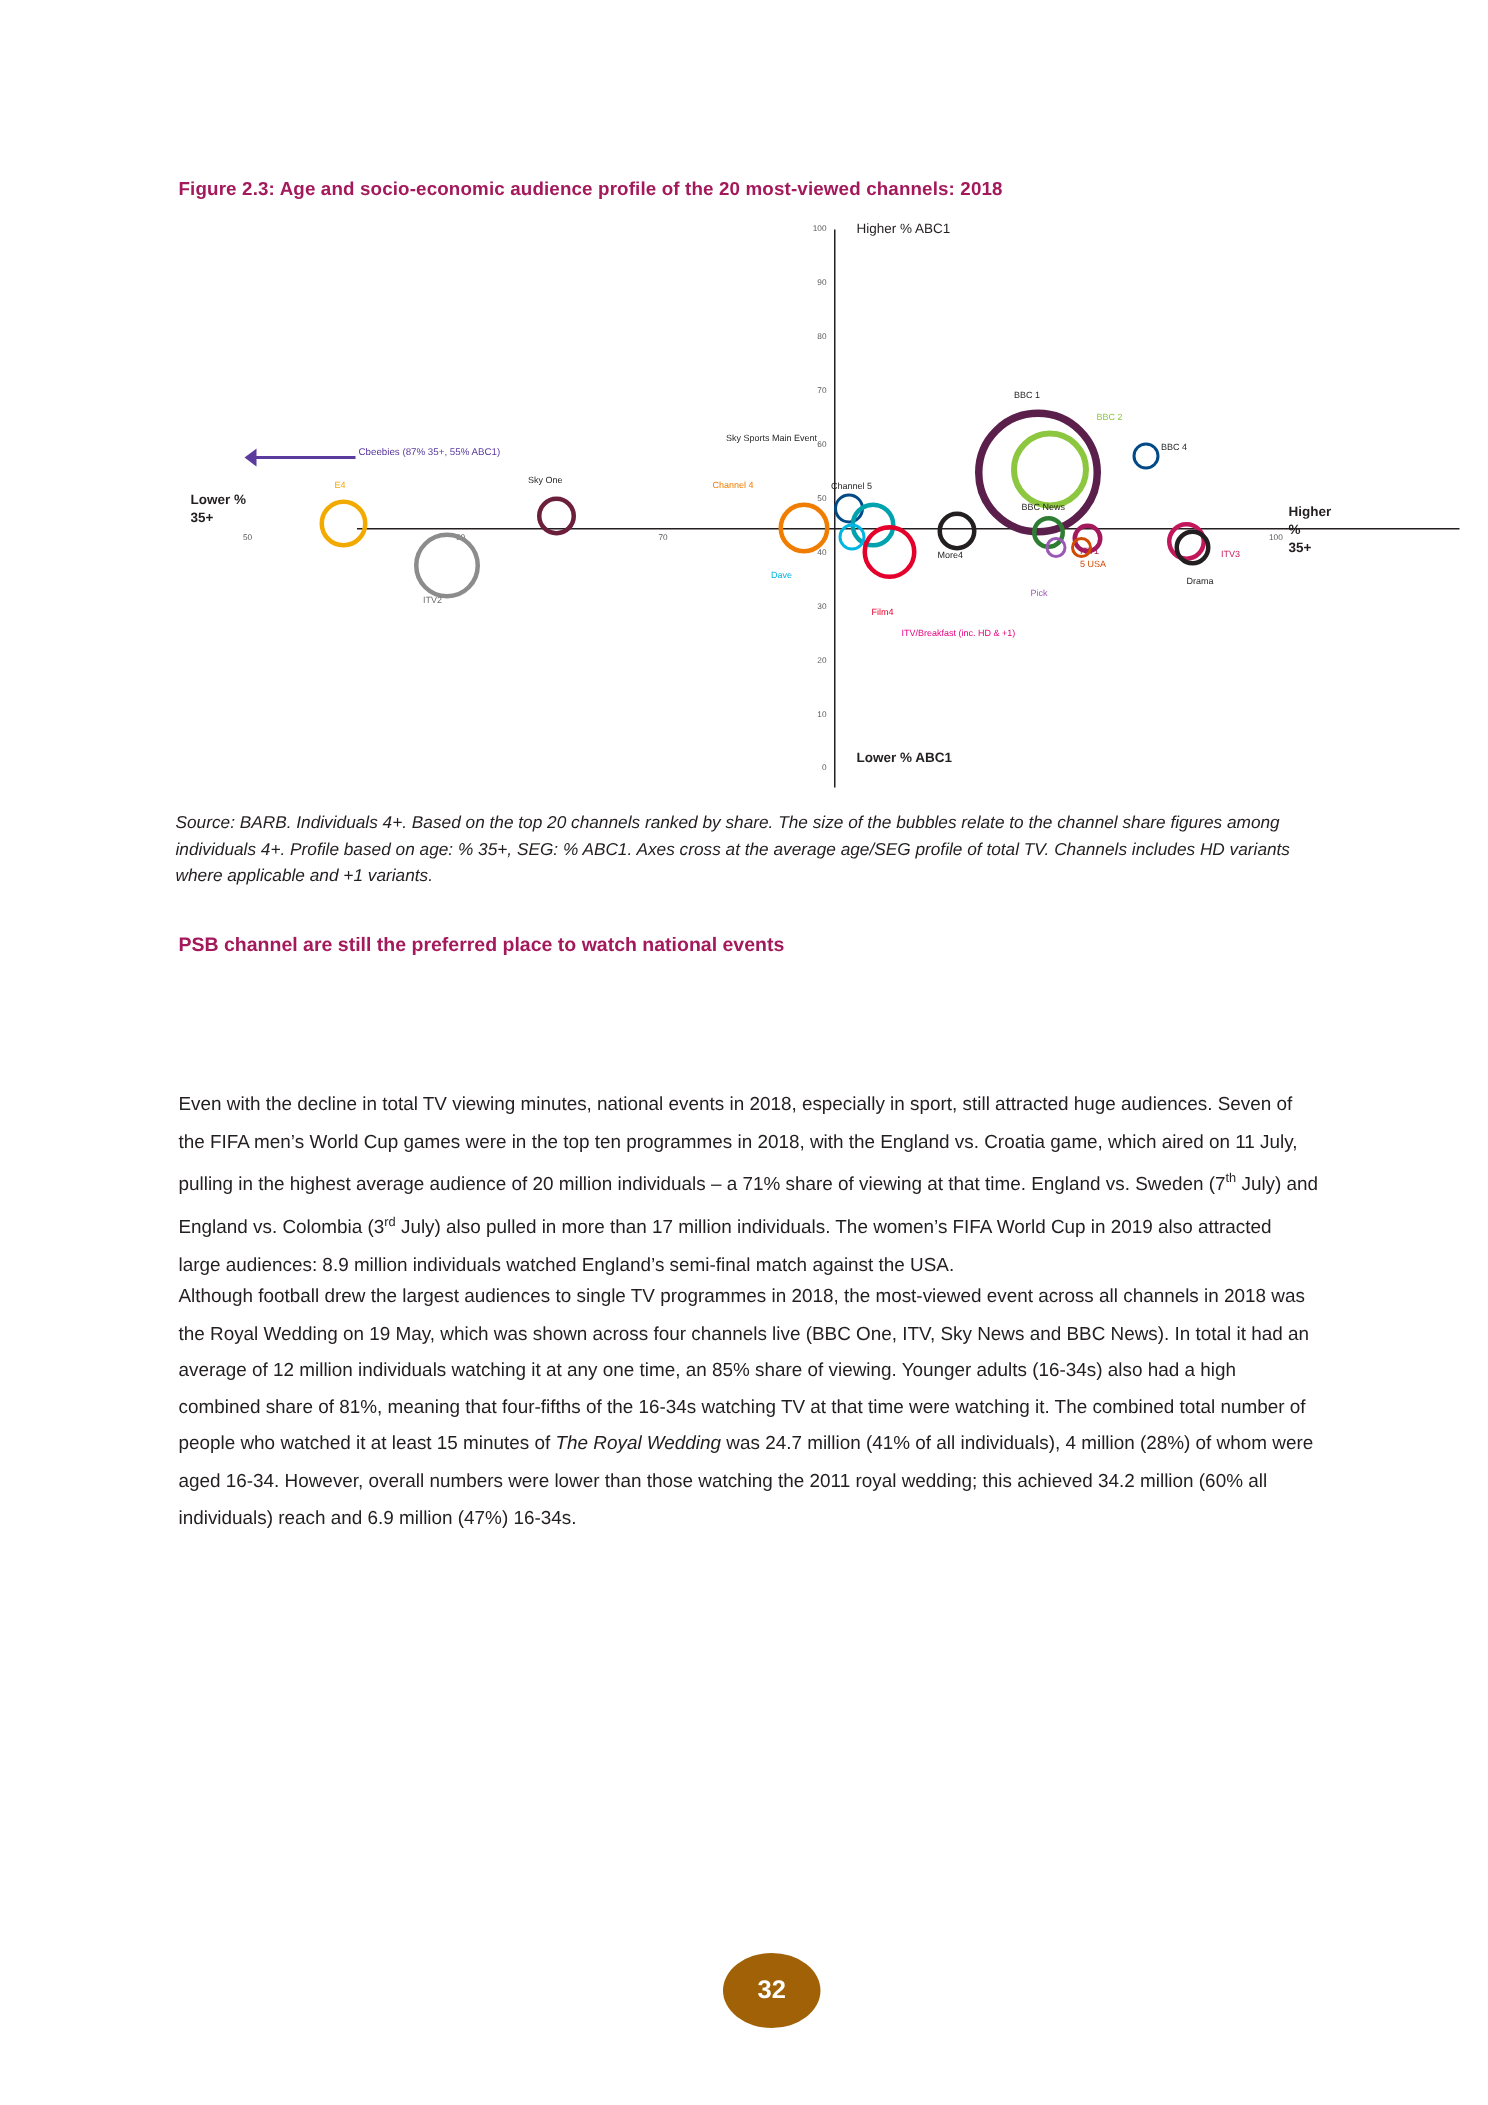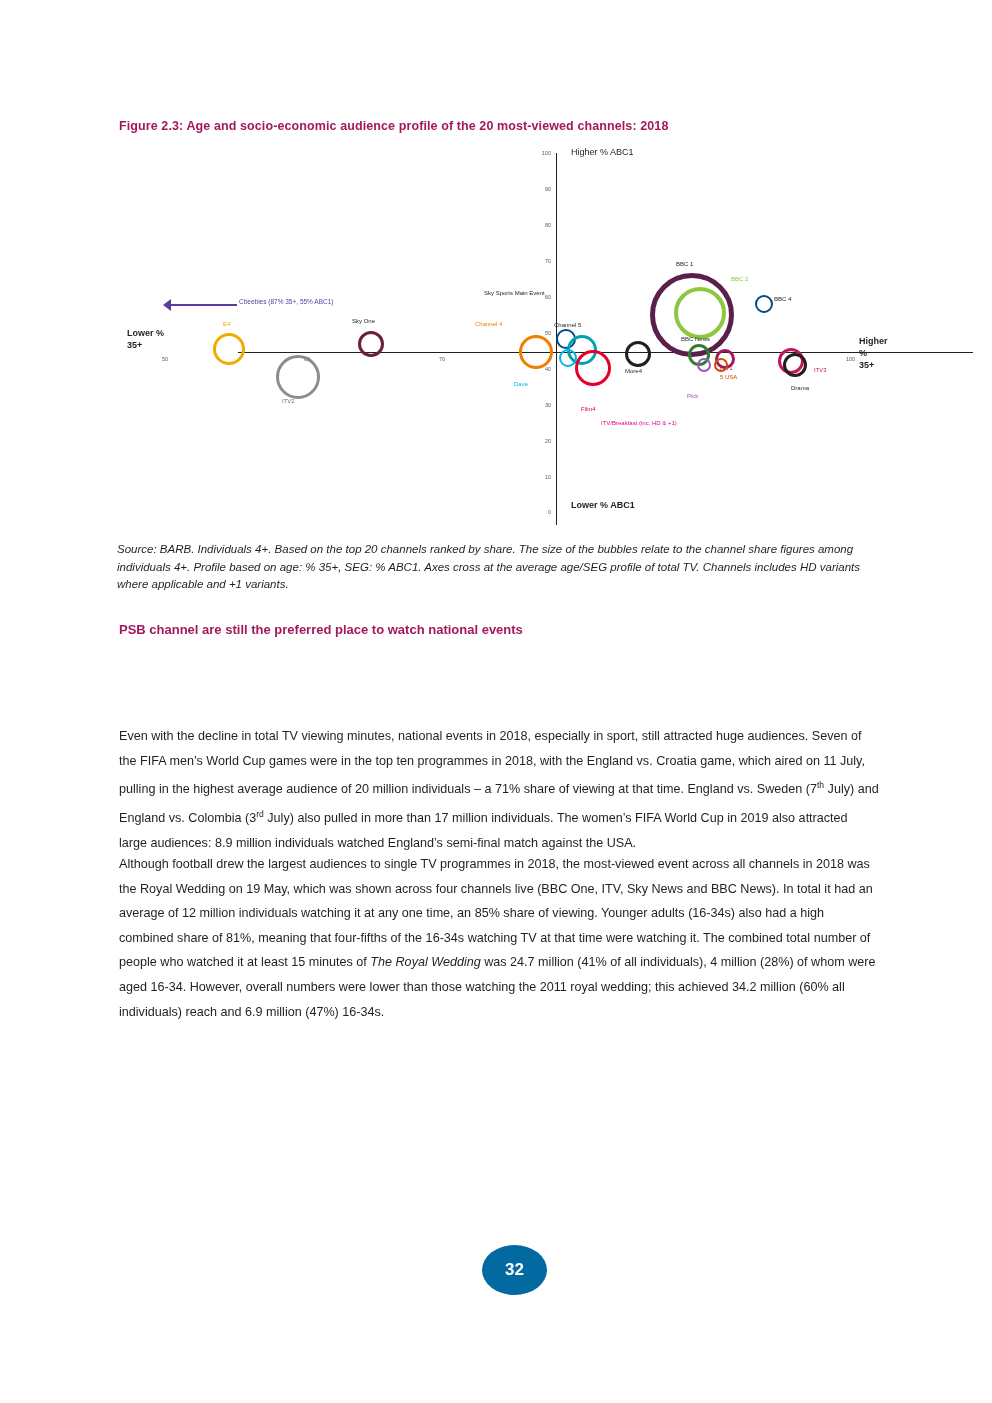--- a/index.html
+++ b/index.html
@@ -54,22 +54,22 @@
     font-size:13px;font-weight:bold;color:#a3195b;
   }
   .para{
     position:absolute;left:119px;width:760px;
     font-size:12.6px;line-height:24.6px;color:#231f20;
   }
   .p1{top:693px;margin-top:31px;}
   .p2{top:852px;}
 
   .page-num-circle{
-    position:absolute;left:482px;top:1245px;width:65px;height:50px;border-radius:50%;
-    background:#0369a1;color:#fff;font-size:17px;font-weight:bold;
+    position:absolute;left:482px;top:1302px;width:65px;height:50px;border-radius:50%;
+    background:#a16207;color:#fff;font-size:17px;font-weight:bold;
     display:flex;align-items:center;justify-content:center;
   }
   sup{font-size:0.68em;vertical-align:super;}
   em{}
 </style>
 </head>
 <body>
 
 <div class="page">
 

